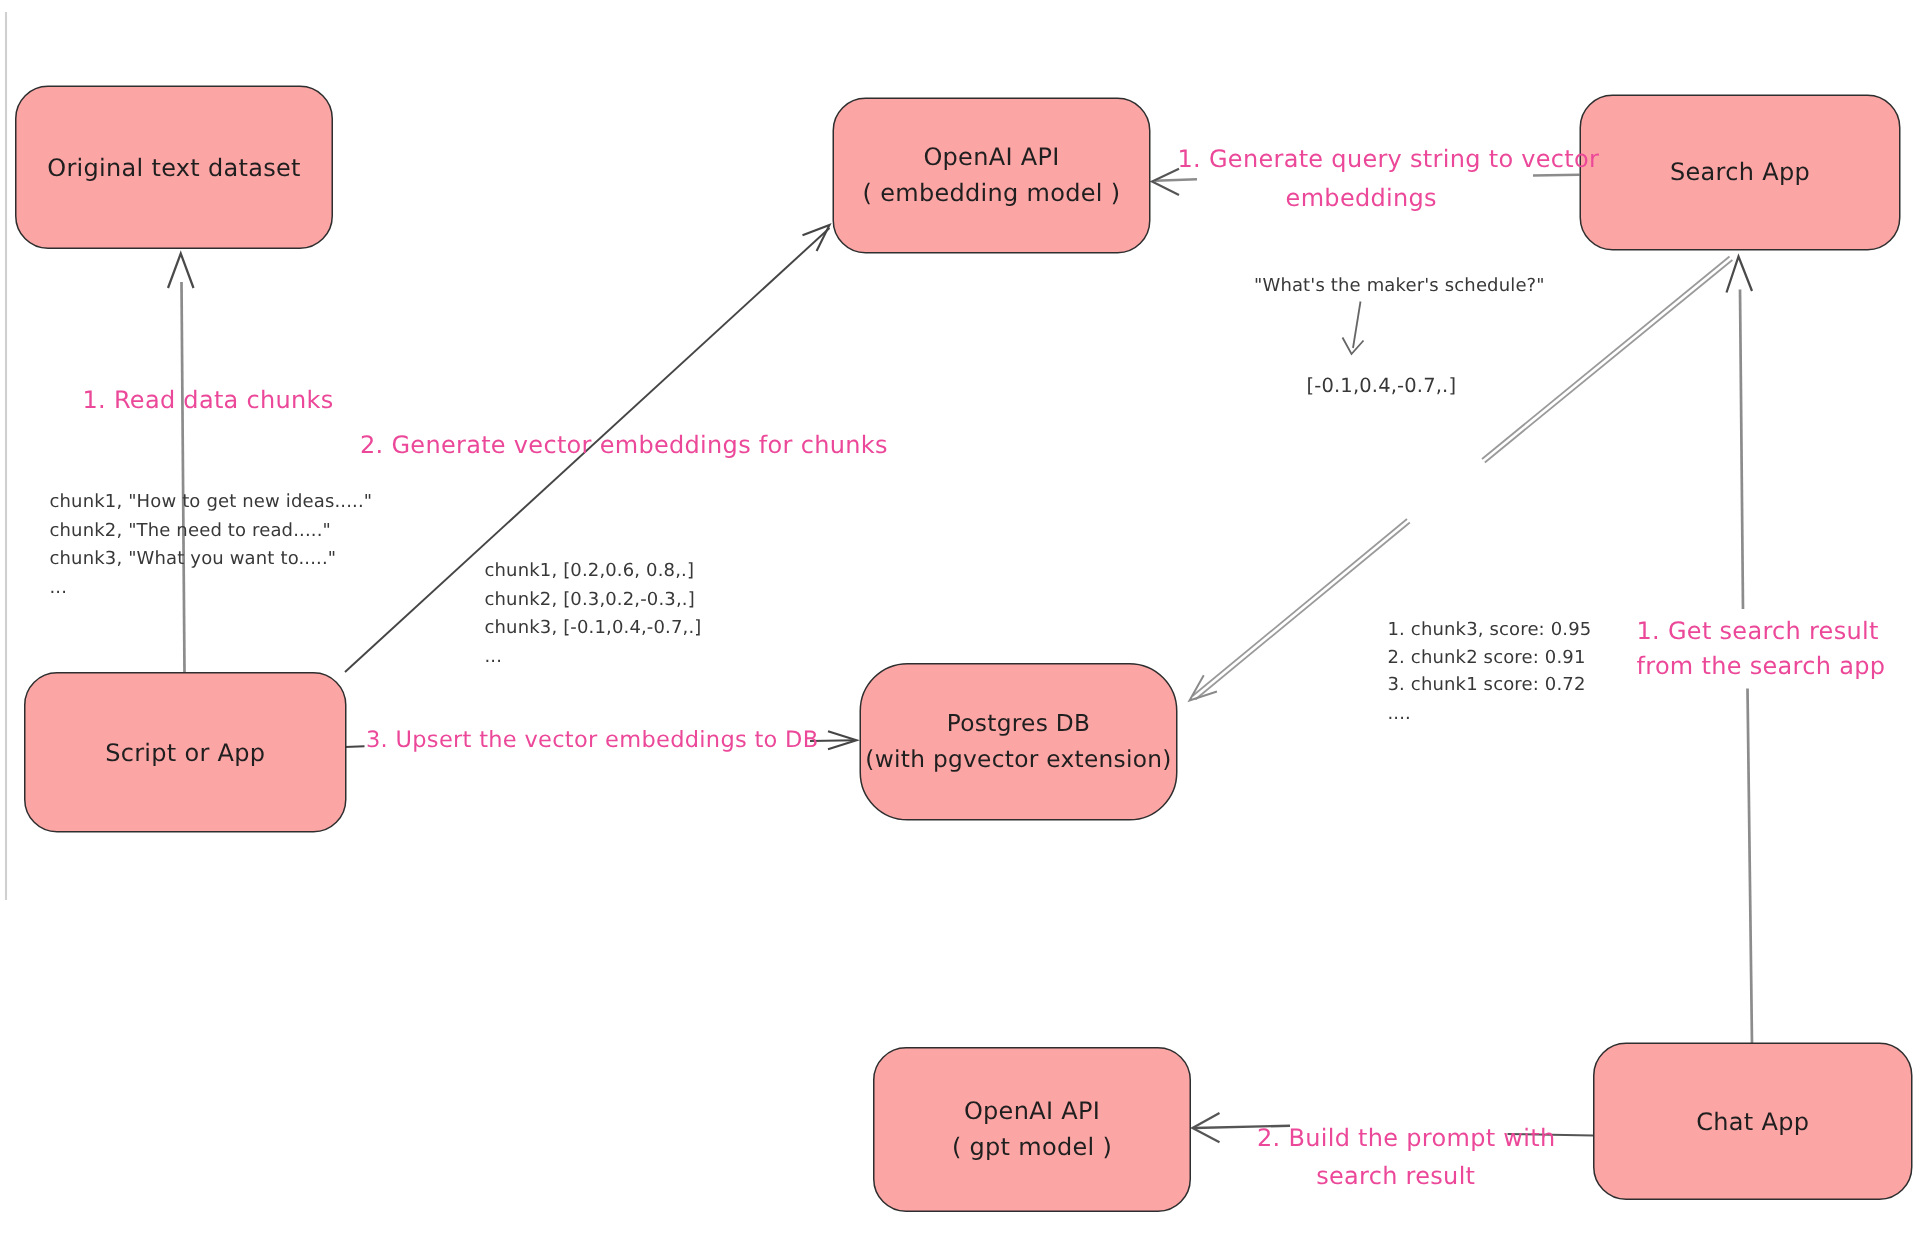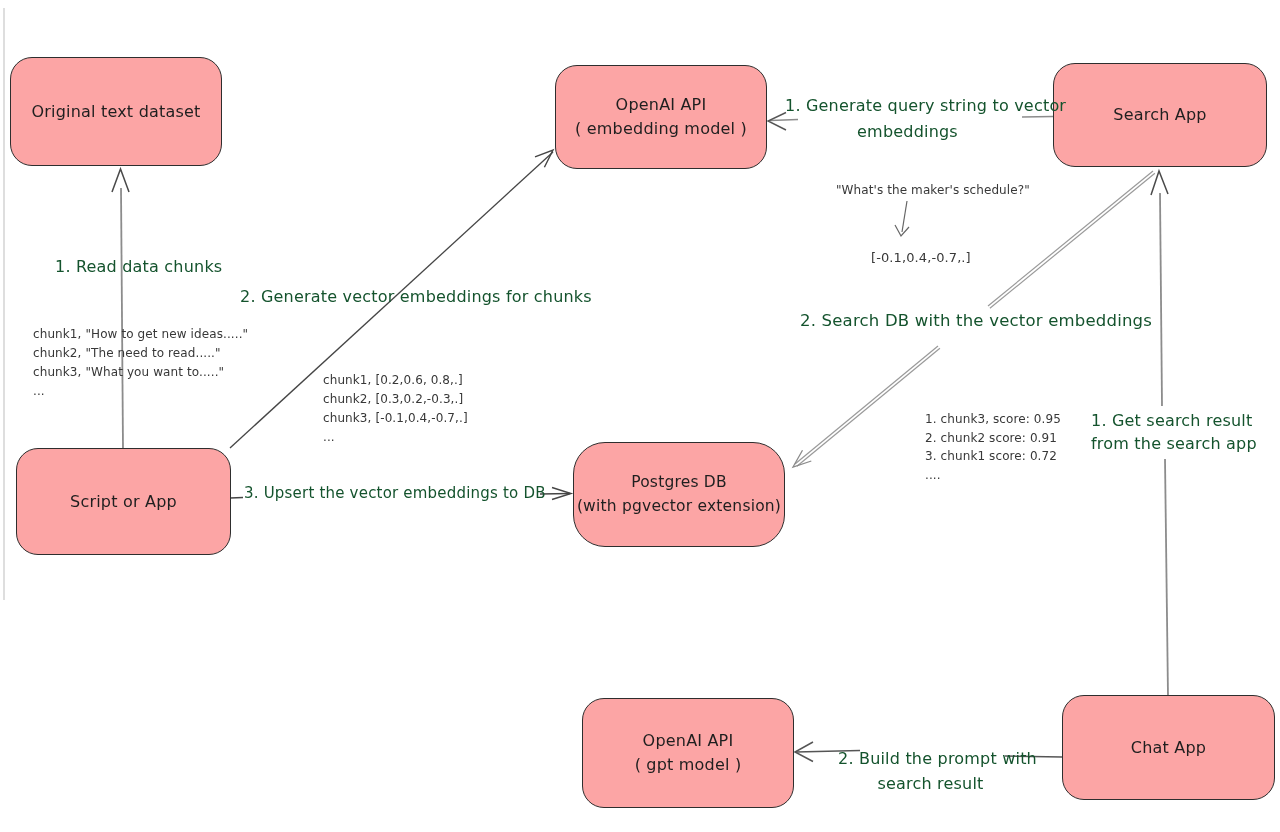--- a/index.html
+++ b/index.html
@@ -7,21 +7,21 @@
     position:relative;width:1280px;height:832px;background:#ffffff;overflow:hidden;
     font-family:"DejaVu Sans",sans-serif;color:#1f1f1f;
   }
   .wires{position:absolute;left:0;top:0;width:1280px;height:832px;}
   .node{
     position:absolute;border:1.7px solid #2e2e2e;border-radius:22px;background:#fca5a5;
     display:flex;flex-direction:column;align-items:center;justify-content:center;
     text-align:right;font-size:16px;line-height:1.5;letter-spacing:.2px;
   }
   .edge-label{
-    position:absolute;font-size:16px;letter-spacing:.2px;white-space:nowrap;color:#14532d;
+    position:absolute;font-size:16px;letter-spacing:.2px;white-space:nowrap;color:#ec4899;
   }
   .edge-label.center{text-align:center;}
   .ann{
     position:absolute;font-size:12px;line-height:19px;color:#383838;letter-spacing:.1px;
     white-space:nowrap;
   }
 </style>
 </head>
 <body>
 
@@ -116,21 +116,20 @@
 
   <div class="edge-label" style="left:240px;top:287px;">2. Generate vector embeddings for chunks</div>
 
   <div class="edge-label" style="left:244px;top:484px;font-size:15px;">3. Upsert the vector embeddings to DB</div>
 
   <div class="edge-label center" style="left:785px;top:93px;width:245px;line-height:1.6;">
     <div>1. Generate query string to vector</div>
     <div>embeddings</div>
   </div>
 
-  <div class="edge-label" style="left:800px;top:311px;font-size:16.5px;">2. Search DB with the vector embeddings</div>
 
   <div class="edge-label" style="left:1091px;top:409px;line-height:1.45;">
     <div>1. Get search result</div>
     <div>from the search app</div>
   </div>
 
   <div class="edge-label center" style="left:838px;top:731px;width:185px;line-height:1.55;margin-top:16px;">
     <div>2. Build the prompt with</div>
     <div>search result</div>
   </div>

